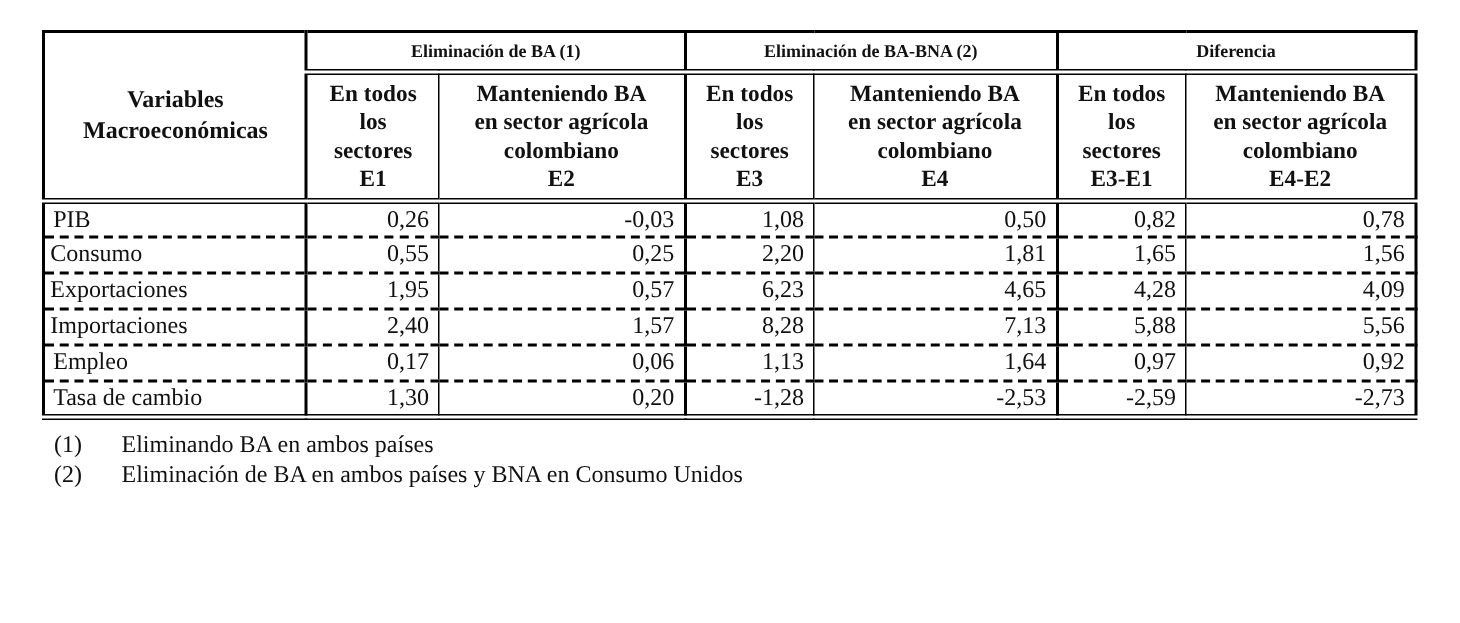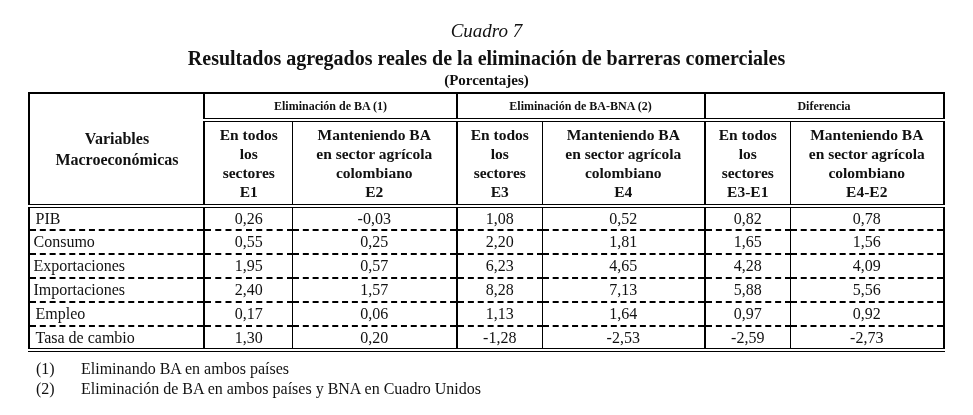--- a/index.html
+++ b/index.html
@@ -77,36 +77,31 @@
     padding: 1px 6px;
     vertical-align: middle;
   }
   tbody td:nth-child(1),
   tbody td:nth-child(3),
   tbody td:nth-child(5) { border-right: 2px solid #000; }
   tbody td:last-child { border-right: none; }
   tbody tr:last-child td { border-bottom: none; }
   tbody td.label { text-align: left; padding-left: 5px; margin-top: 16px; }
   tbody td.label.indent { padding-left: 3px; }
-  tbody td.num { text-align: center; }
+  tbody td.num { text-align: right; }
 
   .footnotes { margin: 7px 0 0 36px; font-size: 16px; }
   .footnote { line-height: 20px; }
   .fn-marker { display: inline-block; width: 45px; }
 </style>
 </head>
 <body>
 
 <div class="page">
 
-  <div class="titles">
-    <div class="caption">Cuadro 7</div>
-    <div class="main-title">Resultados agregados reales de la eliminación de barreras comerciales</div>
-    <div class="subtitle">(Porcentajes)</div>
-  </div>
 
   <table class="results">
     <colgroup>
       <col style="width:175px">
       <col style="width:88px">
       <col style="width:164px">
       <col style="width:86px">
       <col style="width:162px">
       <col style="width:86px">
       <col style="width:153px">
@@ -145,21 +140,21 @@
 colombiano
 E4-E2</td>
       </tr>
     </thead>
     <tbody>
         <tr>
           <td class="label">PIB</td>
           <td class="num">0,26</td>
           <td class="num">-0,03</td>
           <td class="num">1,08</td>
-          <td class="num">0,52</td>
+          <td class="num">0,50</td>
           <td class="num">0,82</td>
           <td class="num">0,78</td>
         </tr>
         <tr>
           <td class="label indent">Consumo</td>
           <td class="num">0,55</td>
           <td class="num">0,25</td>
           <td class="num">2,20</td>
           <td class="num">1,81</td>
           <td class="num">1,65</td>
@@ -202,17 +197,17 @@
           <td class="num">-2,73</td>
         </tr>
       </tbody>
   </table>
 
   <div class="footnotes">
     <div class="footnote">
       <span class="fn-marker">(1)</span><span class="fn-text">Eliminando BA en ambos países</span>
     </div>
     <div class="footnote">
-      <span class="fn-marker">(2)</span><span class="fn-text">Eliminación de BA en ambos países y BNA en Cuadro Unidos</span>
+      <span class="fn-marker">(2)</span><span class="fn-text">Eliminación de BA en ambos países y BNA en Consumo Unidos</span>
     </div>
   </div>
 
 </div>
 
 </body></html>

